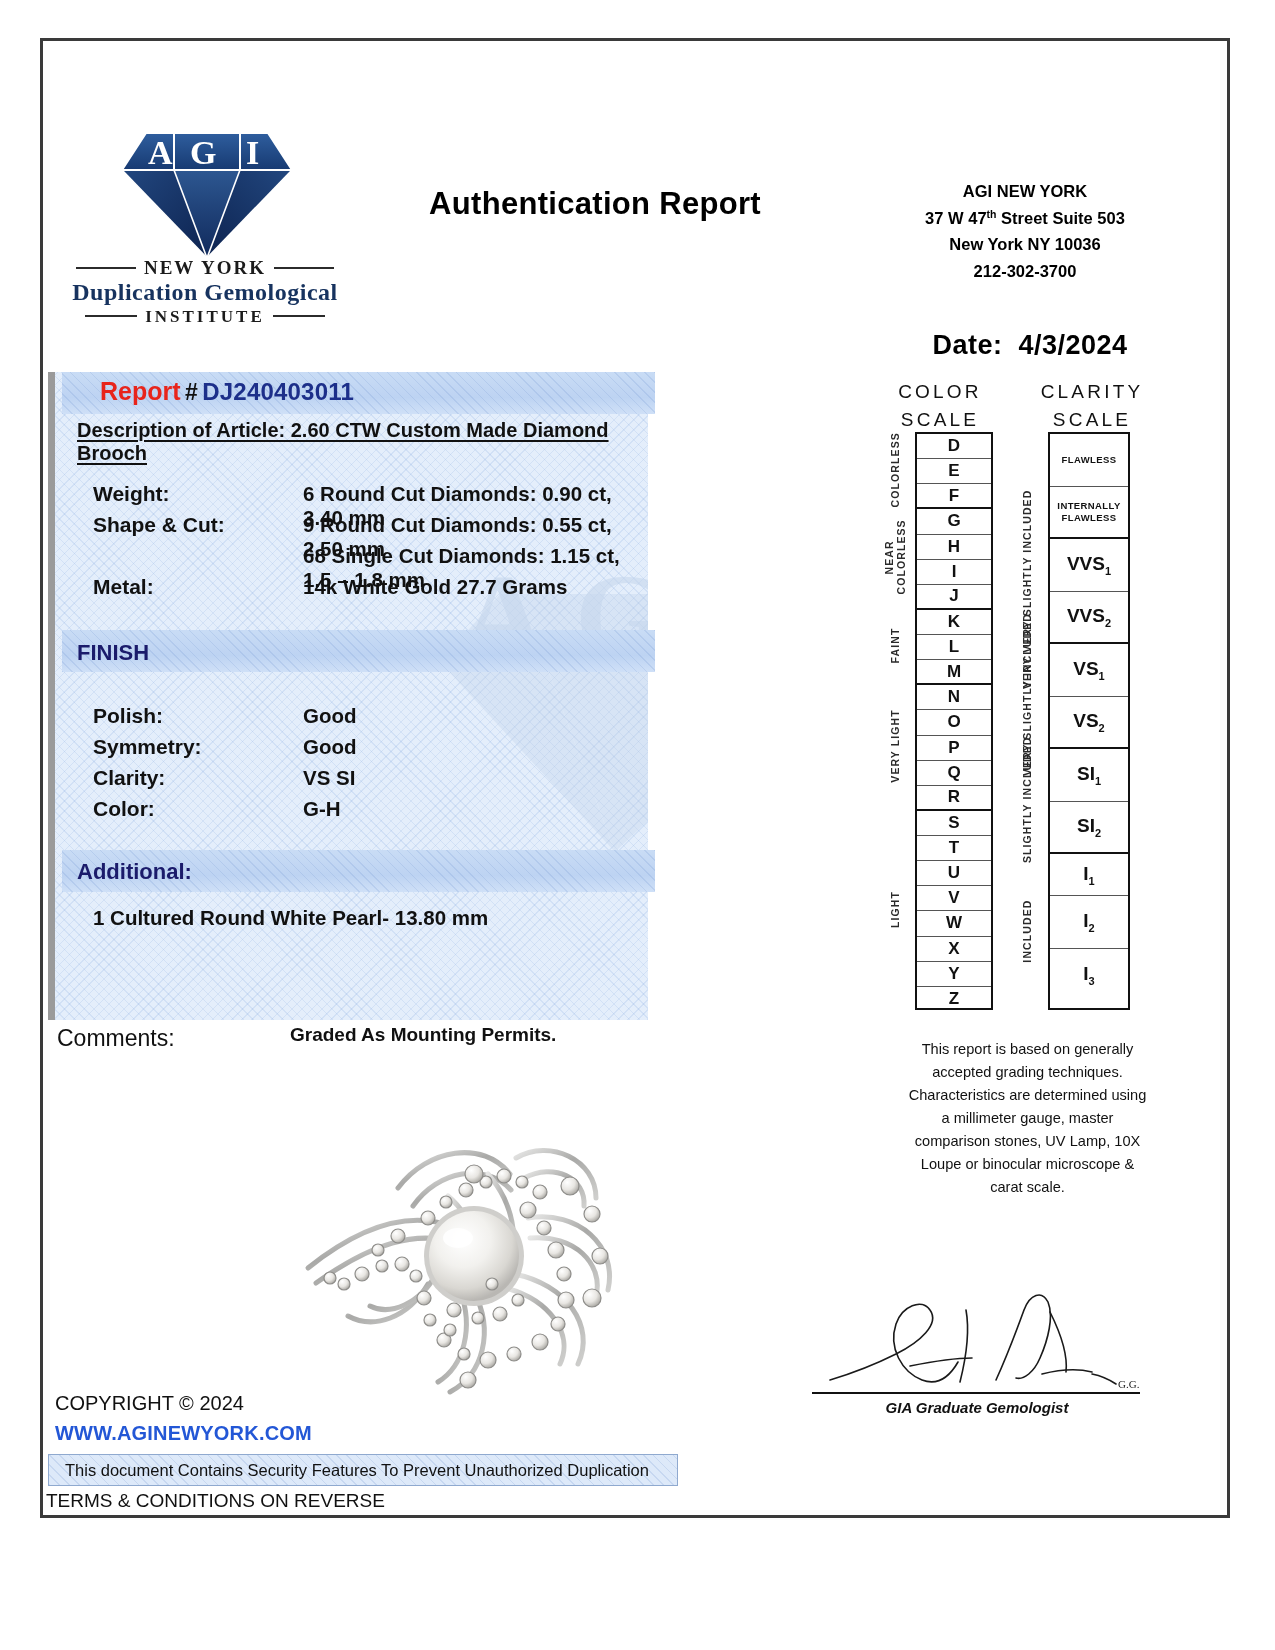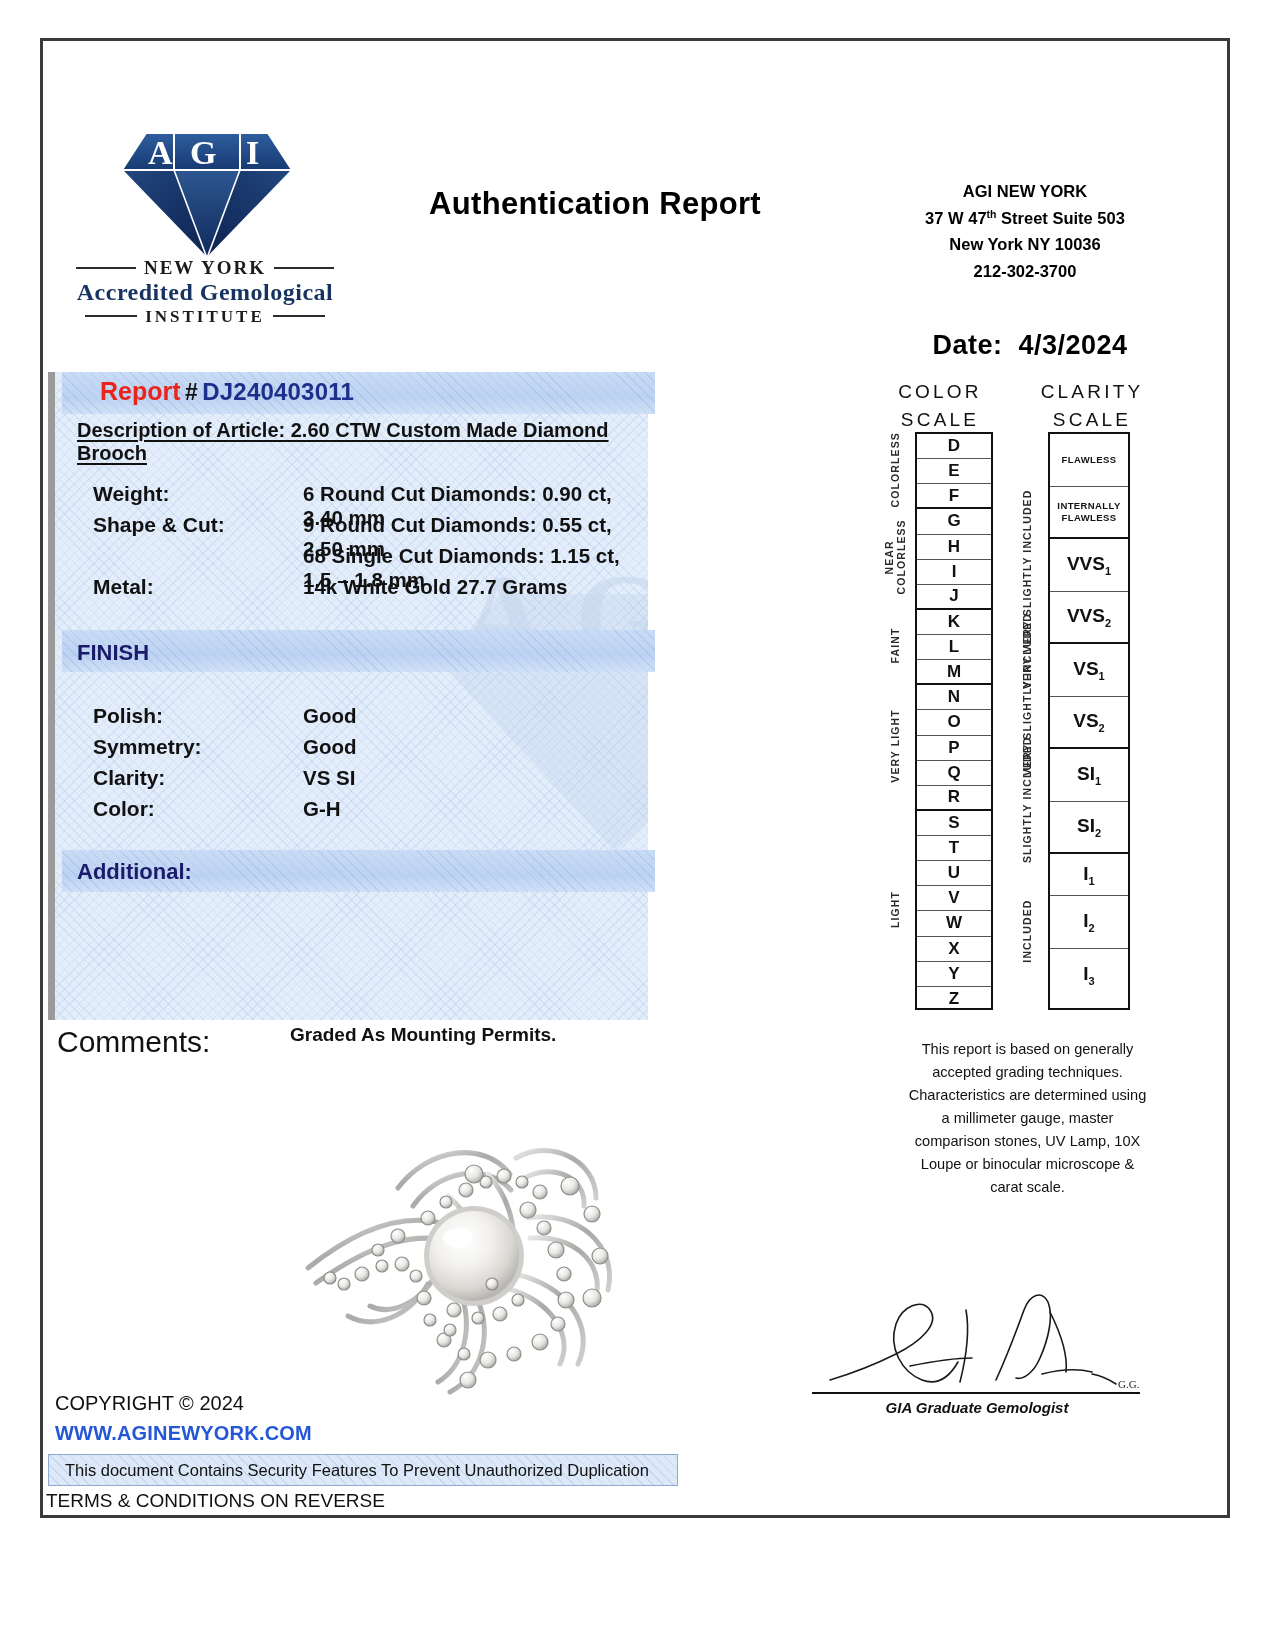--- a/index.html
+++ b/index.html
@@ -63,21 +63,21 @@
   .rep-num{font-size:24px;font-weight:bold;color:#1d2f8a;letter-spacing:0.2px;}
 
   .desc{font-size:20px;font-weight:bold;color:#111;text-decoration:underline;text-underline-offset:3px;}
 
   .kv-key{font-size:21px;font-weight:bold;color:#111;}
   .kv-val{font-size:20.5px;font-weight:bold;color:#111;}
 
   .sec-head{font-size:22px;font-weight:bold;color:#1b1b6b;}
 
   
-  .comments-label{position:absolute;left:57px;top:1025px;font-size:30px;color:#111;}
+  .comments-label{position:absolute;left:57px;top:1025px;font-size:23px;color:#111;}
   .comments-val{position:absolute;left:290px;top:1024px;font-size:19px;font-weight:bold;color:#111;}
 
   
   .scale-title{position:absolute;font-size:19px;letter-spacing:3.2px;color:#111;font-weight:normal;text-align:center;line-height:1.45;}
 
   .grade-table{position:absolute;border:2.4px solid #111;box-sizing:border-box;background:#fff;}
   .grade-row{display:flex;align-items:center;justify-content:center;box-sizing:border-box;}
   .grade-row span{font-family:"Liberation Sans",sans-serif;font-weight:bold;color:#111;}
 
   .vlabel{position:absolute;writing-mode:vertical-rl;text-orientation:mixed;
@@ -154,21 +154,21 @@
       <text x="36" y="36" font-family="Liberation Serif, serif" font-size="34" font-weight="bold" fill="#ffffff">A</text>
       <text x="78" y="36" font-family="Liberation Serif, serif" font-size="34" font-weight="bold" fill="#ffffff">G</text>
       <text x="134" y="36" font-family="Liberation Serif, serif" font-size="34" font-weight="bold" fill="#ffffff">I</text>
     </svg>
     <div class="logo-sub">
       <div class="rule-row">
         <span class="bar"></span>
         <span class="l1">NEW YORK</span>
         <span class="bar"></span>
       </div>
-      <div class="l2">Accredited Gemological</div>
+      <div class="l2">Duplication Gemological</div>
       <div class="rule-row">
         <span class="bar sm"></span>
         <span class="l3">INSTITUTE</span>
         <span class="bar sm"></span>
       </div>
     </div>
   </div>
 
   <div class="report-title">Authentication Report</div>
 
@@ -231,20 +231,21 @@
 
     <div class="panel-txt kv-key" style="left:38px;top:394px;">Clarity:</div>
     <div class="panel-txt kv-val" style="left:248px;top:394px;">VS SI</div>
 
     <div class="panel-txt kv-key" style="left:38px;top:425px;">Color:</div>
     <div class="panel-txt kv-val" style="left:248px;top:425px;">G-H</div>
 
     <div class="bar-blue" style="top:478px;"></div>
     <div class="panel-txt sec-head" style="left:22px;top:487px;">Additional:</div>
 
+    <div class="panel-txt kv-val" style="left:38px;top:534px;">1 Cultured Round White Pearl- 13.80 mm</div>
   </div>
 
   <div class="comments-label">Comments:</div>
   <div class="comments-val">Graded As Mounting Permits.</div>
 
   <div class="scale-title" style="left:880px;top:378px;width:120px;">
     <div>COLOR</div>
     <div>SCALE</div>
   </div>
   <div class="scale-title" style="left:1032px;top:378px;width:120px;">

